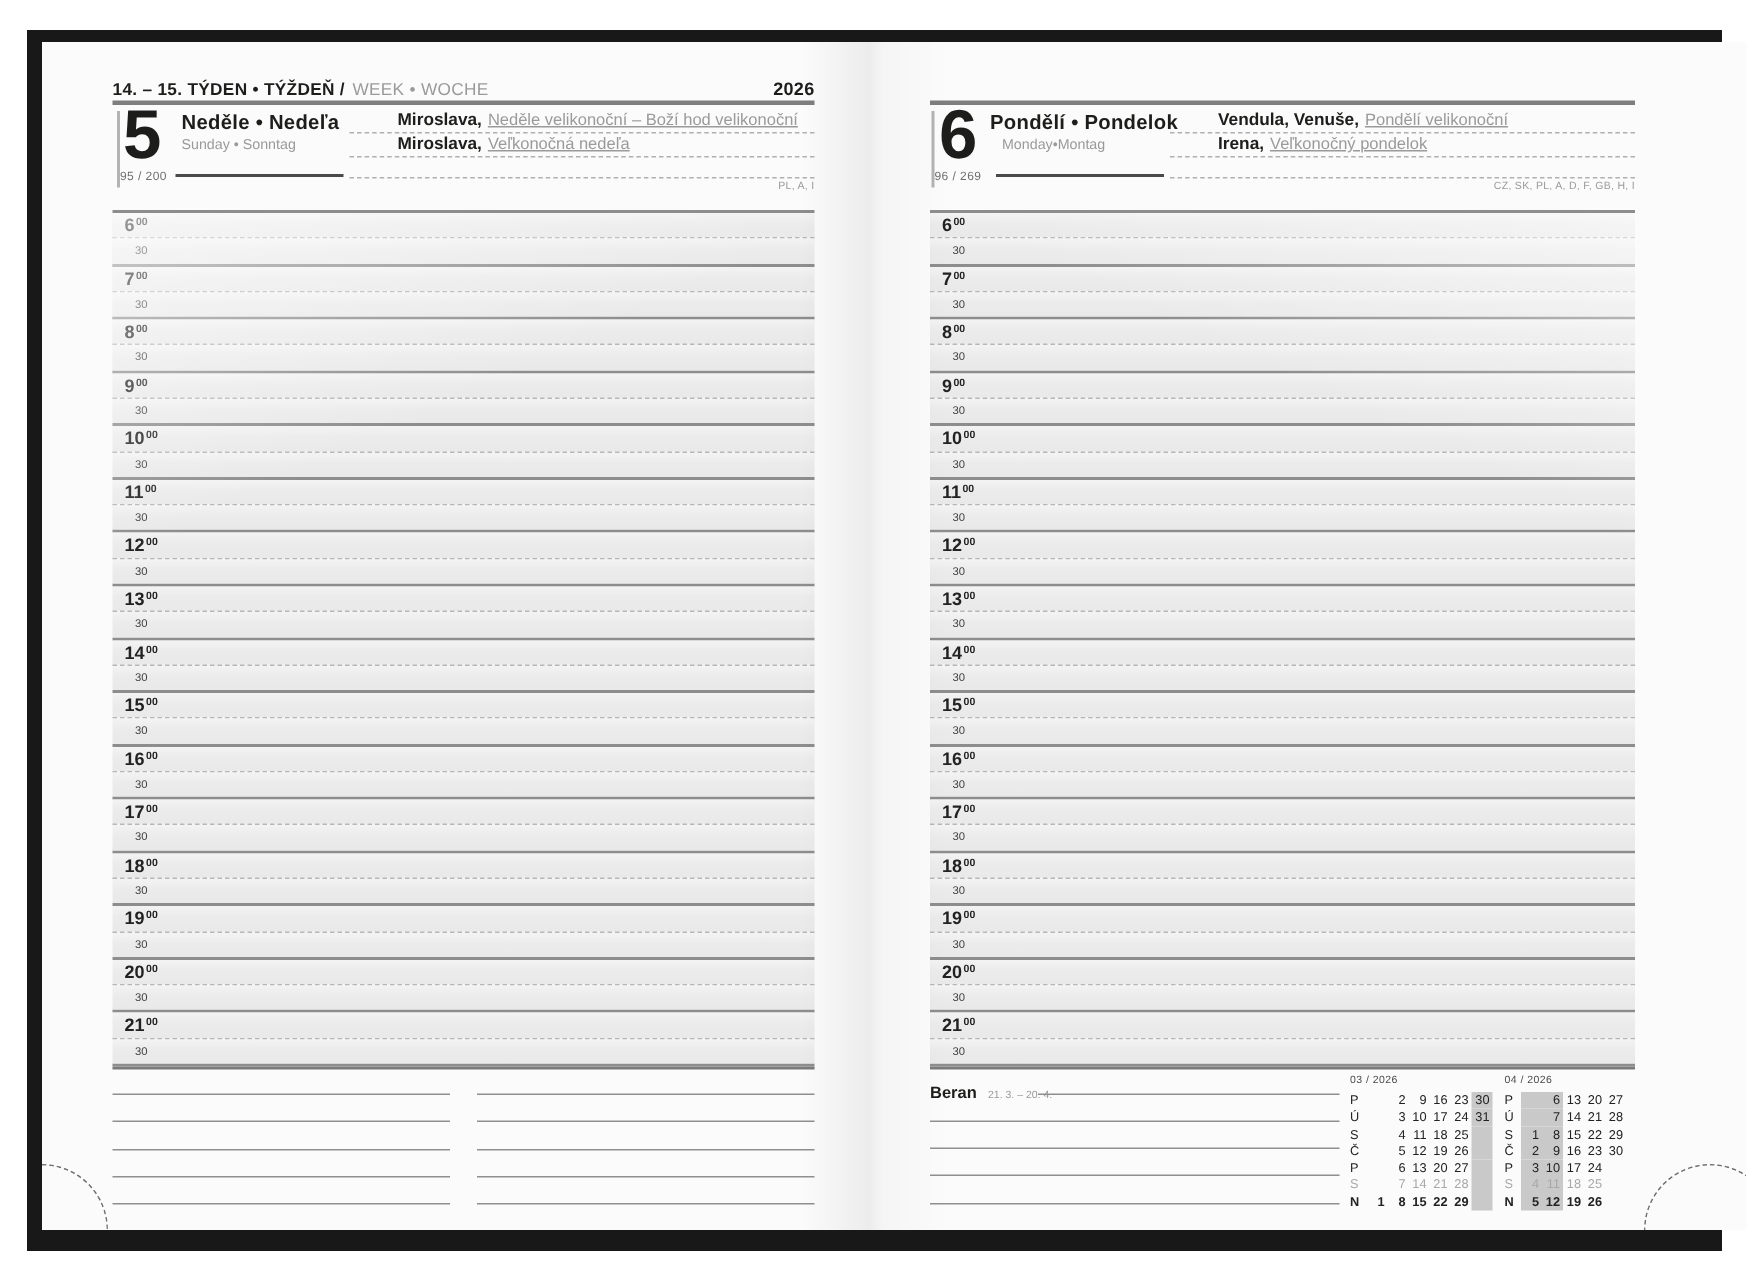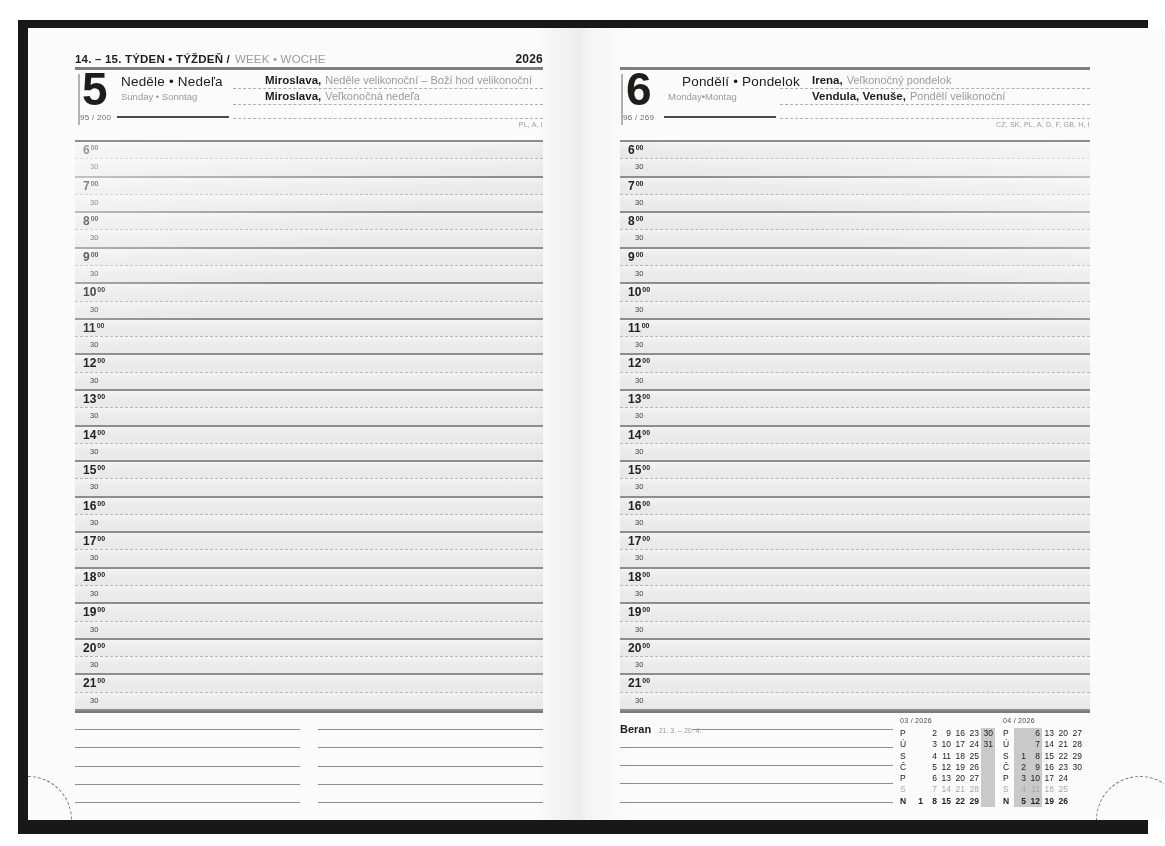--- a/index.html
+++ b/index.html
@@ -23,29 +23,29 @@
                font-size:11.5px; letter-spacing:0.2px; white-space:nowrap; }
   .wl-bold { font-weight:700; }
   .wl-gray { color:#9a9a9a; font-weight:400; margin-left:5px;text-align:center; }
   .wl-year { font-weight:700; margin-left:auto; font-size:12px; }
   .month-line { position:absolute; top:24px; height:15px; text-align:right; font-size:11.5px; white-space:nowrap; }
   .rule { position:absolute; height:2.5px; background:#7e7e7e; }
 
   .vbar { position:absolute; width:2px; height:51px; top:46px; background:#b3b3b3; }
   .big-num { position:absolute; top:43px; font-size:46px; font-weight:700; line-height:36px; letter-spacing:-1px; }
   .ordinal { position:absolute; top:85px; font-size:8px; color:#6e6e6e; letter-spacing:0.3px; }
-  .dn-bold { position:absolute; top:46px; font-size:13.5px; font-weight:400; letter-spacing:0.2px; }
+  .dn-bold { position:absolute; top:46px; font-size:13.5px; font-weight:700; letter-spacing:0.2px; }
   .dn-gray { position:absolute; top:63px; font-size:9.5px; color:#9a9a9a; }
   .dn-line { position:absolute; top:88px; height:2px; background:#4a4a4a; }
 
   .names-col { position:absolute; top:45px; width:310px; }
   .name-row { display:flex; align-items:flex-end; padding-bottom:2px; height:16px;
               border-bottom:1px dashed #b0b0b0; font-size:11px; white-space:nowrap; overflow:hidden; }
   .name-row .nb { font-weight:700; font-size:11.5px; margin-right:4px;padding-left:32px; }
-  .name-row .ng { color:#9a9a9a; }
+  .name-row .ng { color:#9a9a9a;text-decoration:underline; }
   .name-spacer { height:14px; border-bottom:1px dashed #b0b0b0; }
   .countries { text-align:right; font-size:7px; color:#9a9a9a; padding-top:2px; letter-spacing:0.2px; }
 
   
   .slot-grid { position:absolute; top:112px; height:573px;
                border-top:2px solid #8d8d8d; border-bottom:2px solid #7a7a7a; }
   .hour-block { height:35.5625px; border-bottom:2px solid #8d8d8d; display:flex; flex-direction:column; }
   .hour-block:last-child { border-bottom:none; }
   .half { flex:1 1 0; background:linear-gradient(to bottom,#f3f3f3 0%,#ebebeb 45%,#e9e9e9 100%); position:relative; }
   .half.h00 { border-bottom:1px dashed #b6b6b6; }
@@ -256,32 +256,32 @@
         <div class="nline" style="left:290px;top:756px;width:225px;"></div>
         <div class="nline" style="left:290px;top:774px;width:225px;"></div>
       </section>
 
       <section class="page page-right">
         <div class="rule" style="left:36px;top:39px;width:470px;"></div>
 
         <div class="vbar" style="left:37px;"></div>
         <div class="big-num" style="left:42px;">6</div>
         <div class="ordinal" style="left:39px;">96 / 269</div>
-        <div class="dn-bold" style="left:98px;">Pondělí • Pondelok</div>
+        <div class="dn-bold" style="left:76px;">Pondělí • Pondelok</div>
         <div class="dn-gray" style="left:84px;">Monday•Montag</div>
         <div class="dn-line" style="left:80px;width:112px;"></div>
 
         <div class="names-col" style="left:196px;">
+          <div class="name-row">
+            <span class="nb">Vendula, Venuše,</span>
+            <span class="ng">Pondělí velikonoční</span>
+          </div>
           <div class="name-row">
             <span class="nb">Irena,</span>
             <span class="ng">Veľkonočný pondelok</span>
-          </div>
-          <div class="name-row">
-            <span class="nb">Vendula, Venuše,</span>
-            <span class="ng">Pondělí velikonoční</span>
           </div>
           <div class="name-spacer"></div>
           <div class="countries">CZ, SK, PL, A, D, F, GB, H, I</div>
         </div>
 
         <div class="slot-grid" id="grid-right" style="left:36px;width:470px;">
           <div class="hour-block">
               <div class="half h00">
                 <span class="hlabel"><span>6</span><span class="hsup">00</span></span>
               </div>

